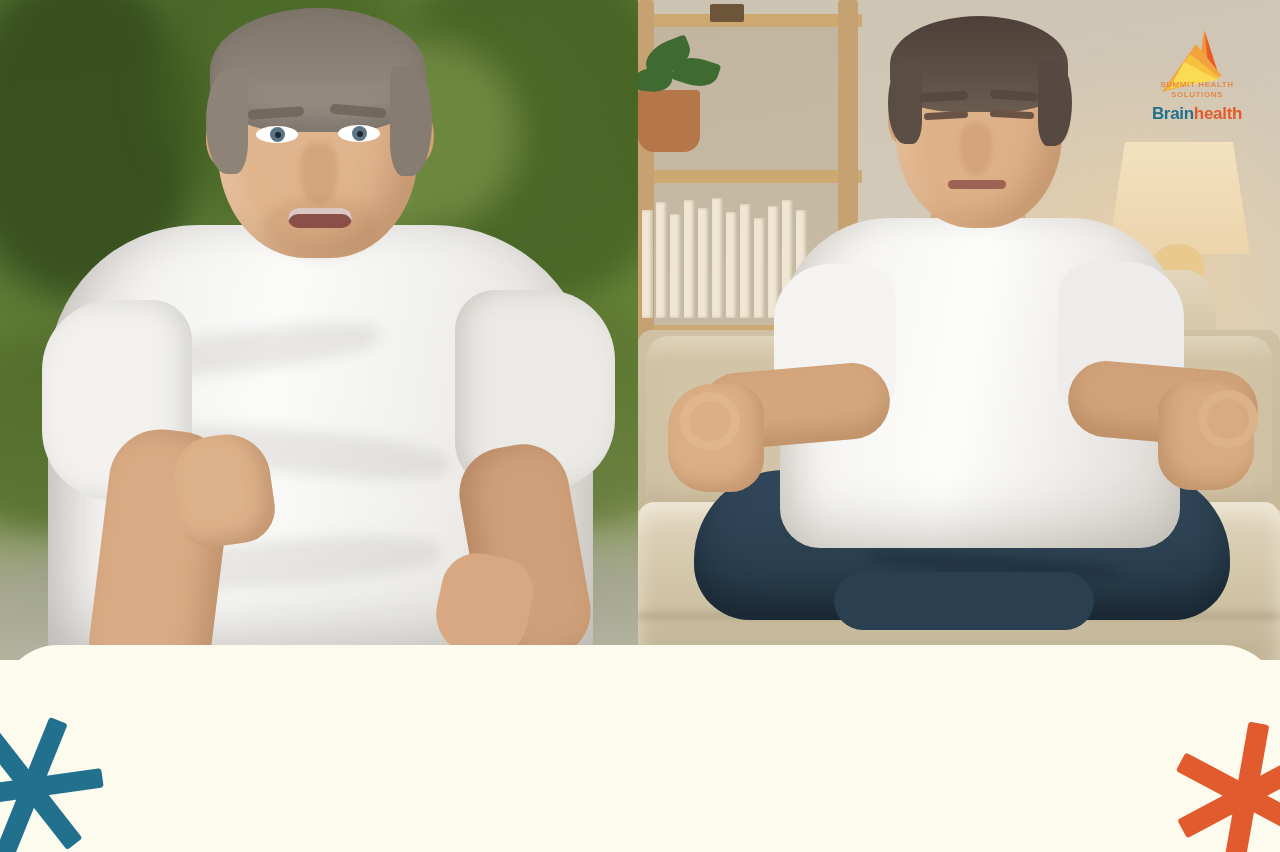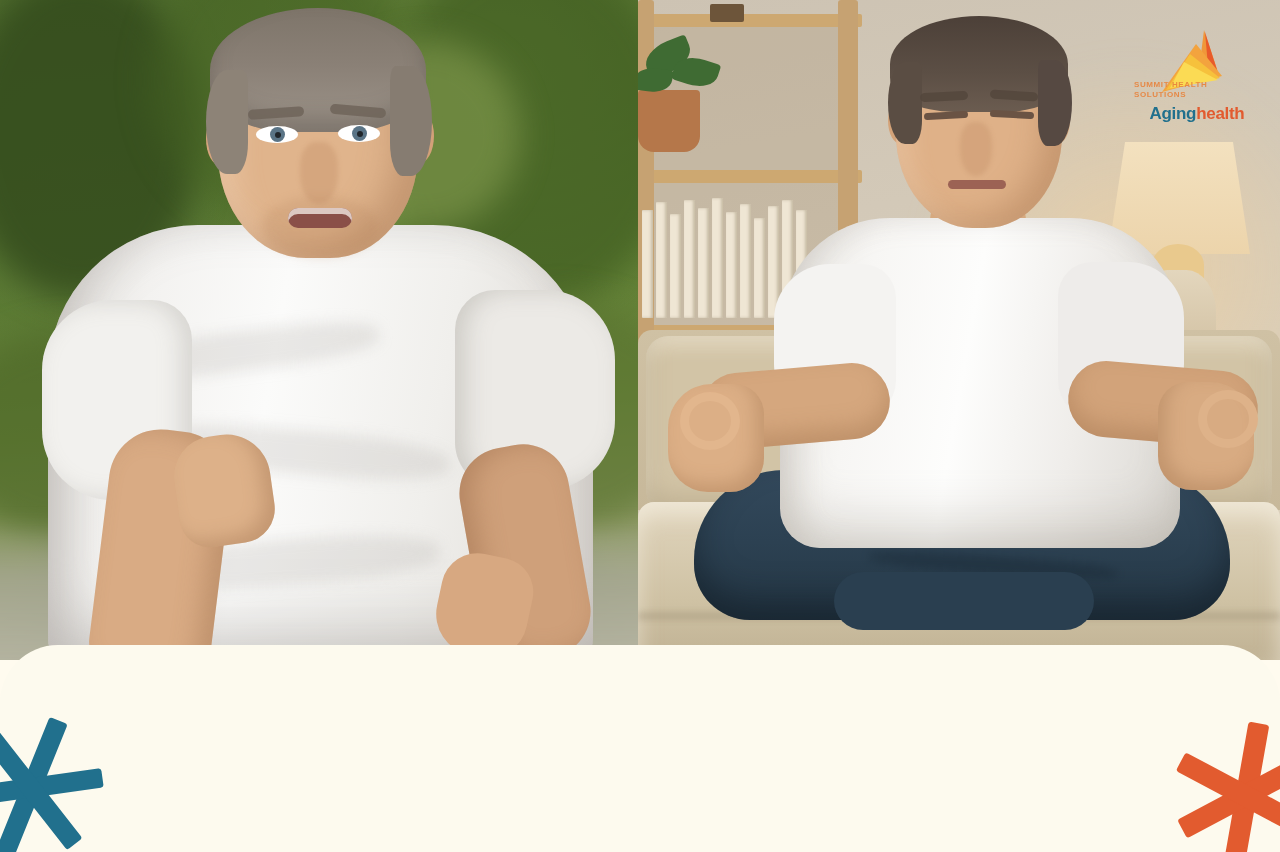--- a/index.html
+++ b/index.html
@@ -176,21 +176,21 @@
     transform:scaleX(.86);transform-origin:center;
   }
   .line1{font-size:41px;line-height:48px;color:#DE5632;}
   .line2{font-size:41px;line-height:52px;}
   .seg-orange{color:#DE5632;}
   .seg-teal{color:#21708D;}
 
   
   .logo{position:absolute;right:20px;top:28px;width:126px;height:100px;}
   .logo-mark{position:absolute;left:22px;top:0;width:84px;height:70px;}
-  .logo-company{position:absolute;left:0;top:52px;width:126px;
+  .logo-company{position:absolute;left:0;top:52px;width:126px;text-align:center;
     font-size:8px;font-weight:700;line-height:9.5px;letter-spacing:.6px;color:#E8833C;opacity:.9;}
   .logo-tele{position:absolute;left:0;top:76px;width:126px;text-align:center;
     font-size:17px;font-weight:700;letter-spacing:-.3px;}
   .tele-a{color:#21708D;}
   .tele-b{color:#E25B2F;}
 </style>
 </head>
 <body>
 
 <div class="poster">
@@ -322,21 +322,21 @@
       <path d="M49 4 L61 42 L52 38 Z" fill="#E85A2A"></path>
       <path d="M40 16 L66 48 L6 64 Z" fill="#F3A33E"></path>
       <path d="M34 26 L64 50 L10 62 Z" fill="#F6C13C"></path>
       <path d="M28 34 L62 52 L14 60 Z" fill="#FBDB54"></path>
     </svg>
     <div class="logo-company">
       <div>SUMMIT HEALTH</div>
       <div>SOLUTIONS</div>
     </div>
     <div class="logo-tele">
-      <span class="tele-a">Aging</span><span class="tele-b">health</span>
+      <span class="tele-a">Brain</span><span class="tele-b">health</span>
     </div>
   </div>
 
   <div class="title-panel"></div>
 
   <svg class="star star-left" viewBox="0 0 100 100">
     <g fill="#21708D">
       <rect x="44" y="2" width="13" height="96" rx="2" transform="rotate(22 50 50)"></rect>
       <rect x="44" y="2" width="13" height="96" rx="2" transform="rotate(82 50 50)"></rect>
       <rect x="44" y="2" width="13" height="96" rx="2" transform="rotate(142 50 50)"></rect>

